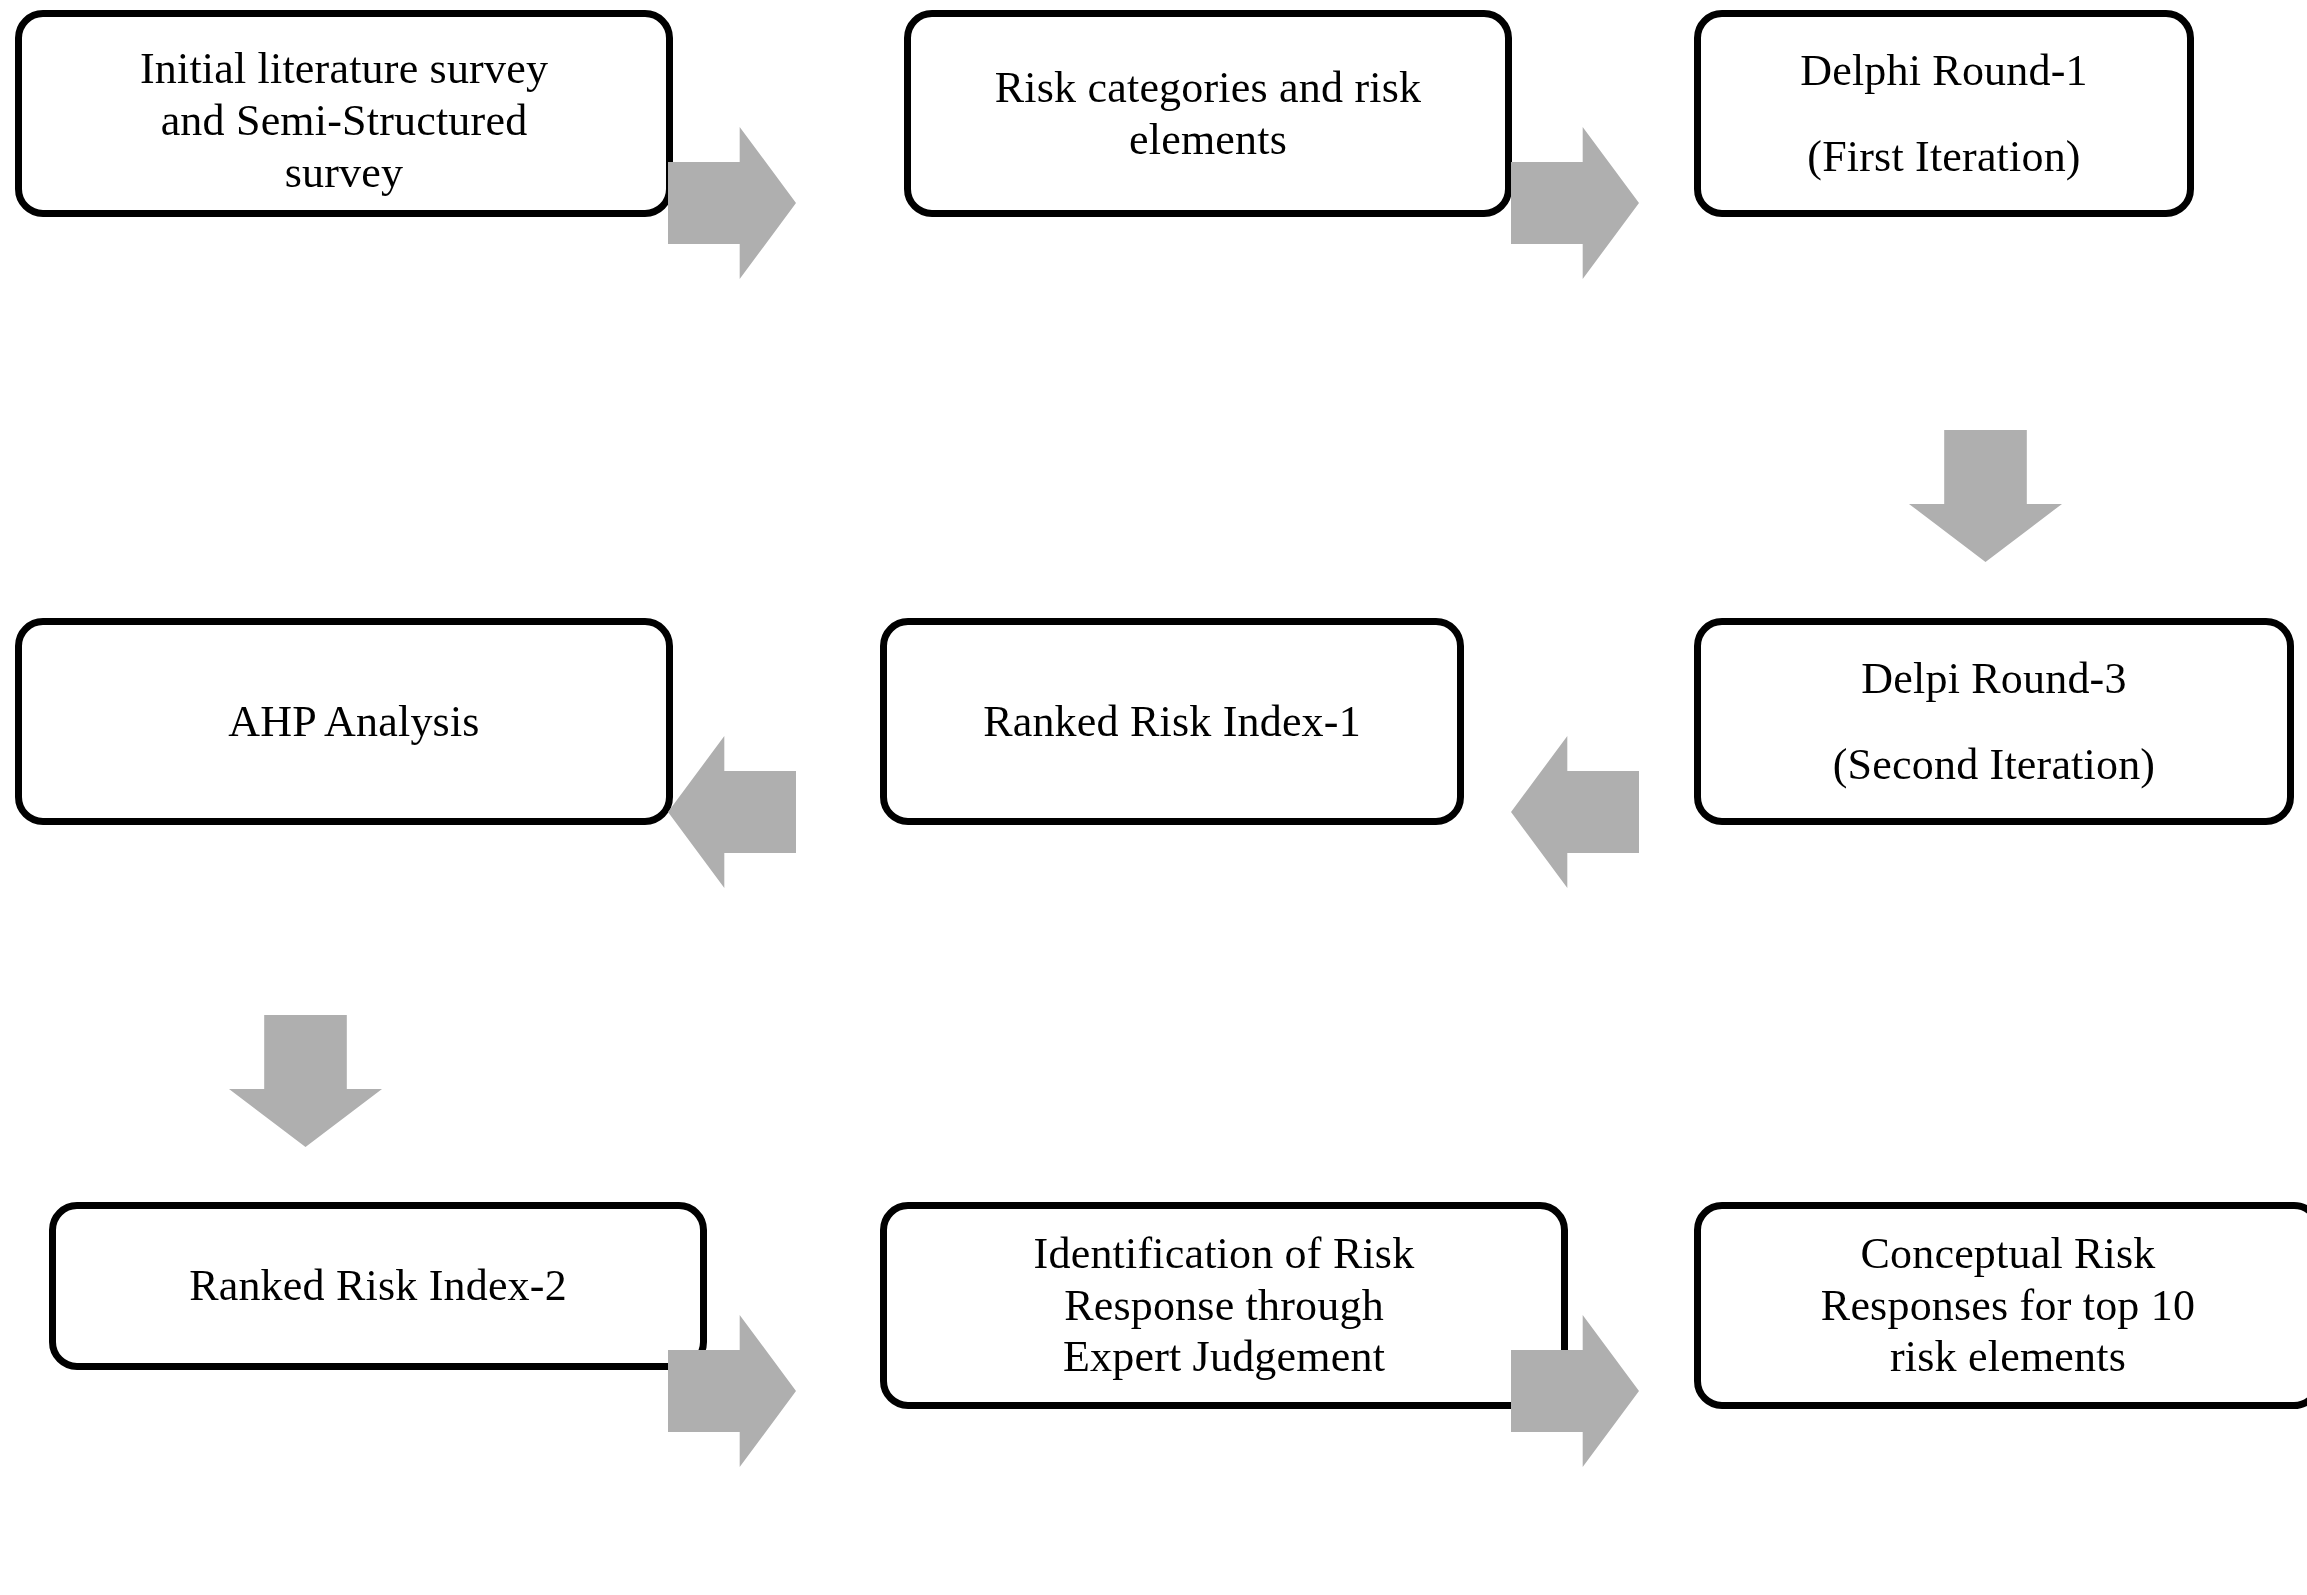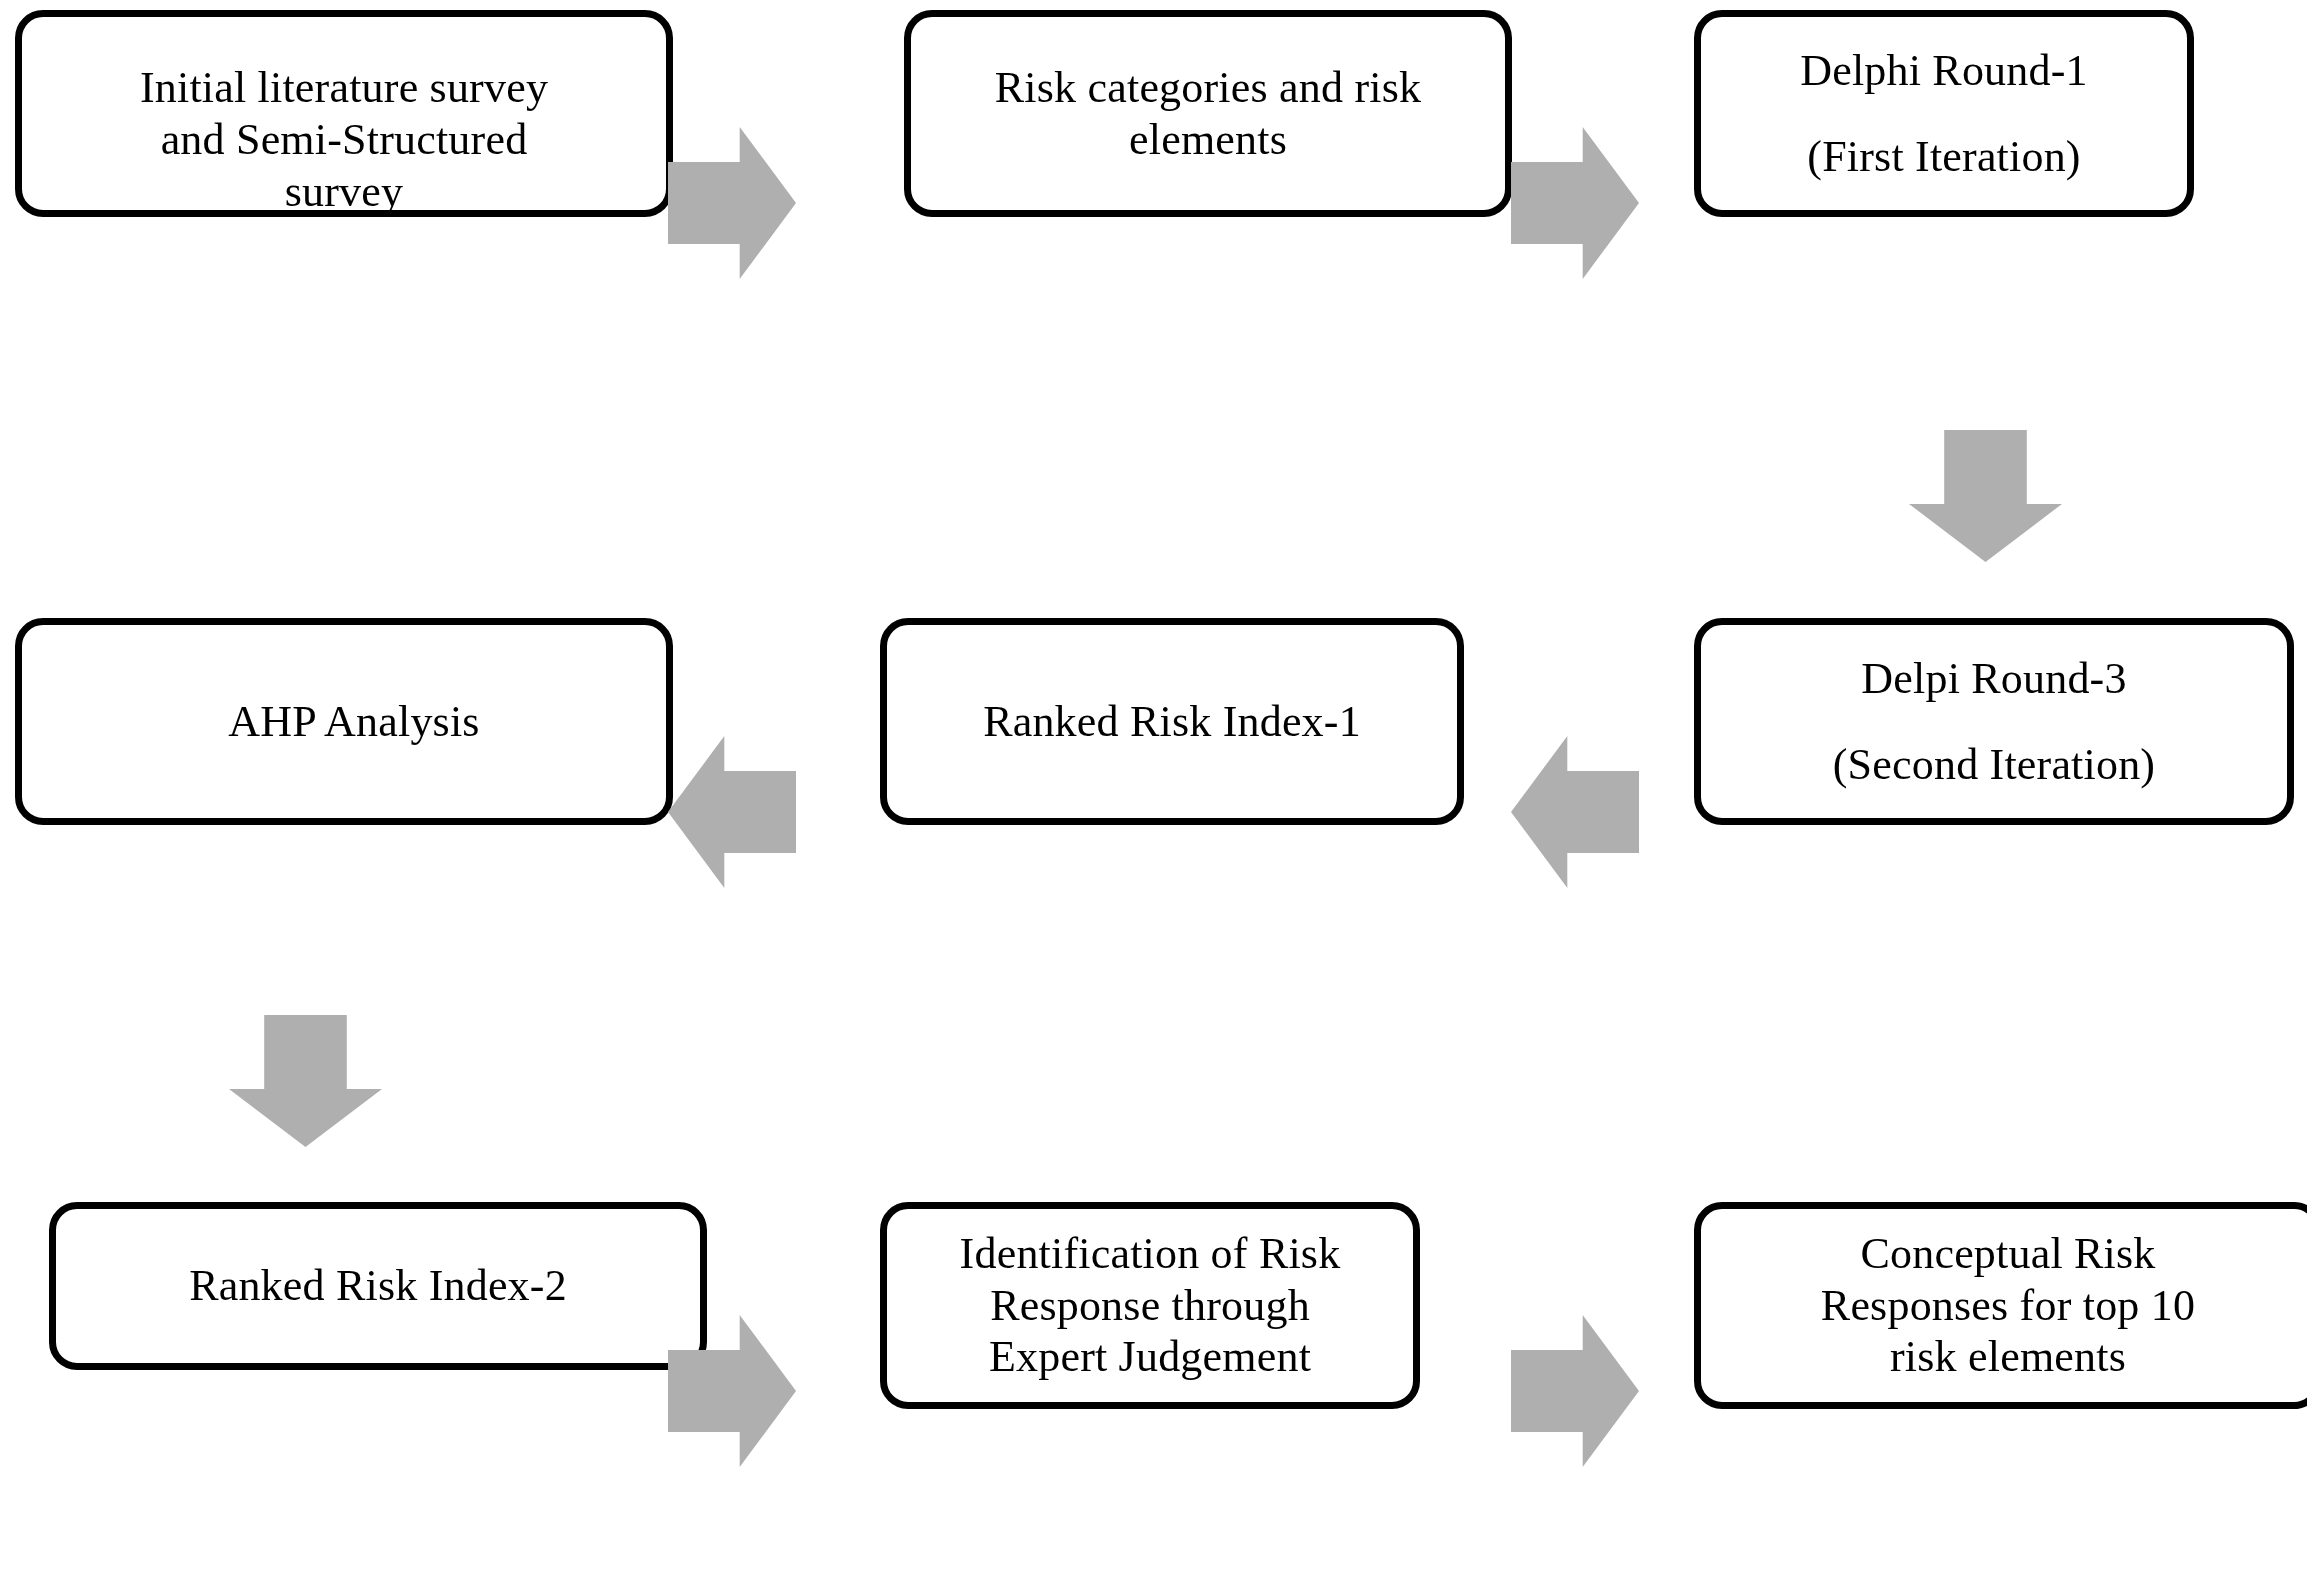--- a/index.html
+++ b/index.html
@@ -34,38 +34,38 @@
     width: 100%;
     padding: 0 18px;
     font-size: 44px;
     line-height: 1.18;
     color: #000000;
     white-space: pre-line;
     letter-spacing: 0.2px;
   }
   
   .align-upper { align-items: flex-start; }
-  .align-upper .label { margin-top: 45px; }
+  .align-upper .label { margin-top: 26px; }
 
   
   .loose .label { line-height: 1.95; }
 
   
   #box-initial-survey    { left: 15px;   top: 10px;   width: 658px;  height: 207px; }
   #box-risk-categories   { left: 880px; top: 10px;   width: 608px;  height: 207px; margin-left: 24px; }
   #box-delphi-round-1    { left: 1694px; top: 10px;   width: 500px;  height: 207px; }
 
   
   #box-ahp-analysis      { left: 15px;   top: 618px;  width: 658px;  height: 207px; padding-left: 20px; }
   #box-ranked-index-1    { left: 880px; top: 618px;  width: 584px;  height: 207px; }
   #box-delphi-round-2    { left: 1694px; top: 618px;  width: 600px;  height: 207px; }
 
   
   #box-ranked-index-2    { left: 9px;   top: 1202px; width: 658px;  height: 168px; margin-left: 40px; }
-  #box-risk-response     { left: 880px; top: 1202px; width: 540px;  height: 207px; }
+  #box-risk-response     { left: 880px; top: 1202px; width: 688px;  height: 207px; }
   #box-conceptual-resp   { left: 1694px; top: 1202px; width: 628px;  height: 207px; }
 
   
   .arrow {
     position: absolute;
     background: #afafaf;
   }
   .arrow.right {
     clip-path: polygon(0% 23%, 56% 23%, 56% 0%, 100% 50%, 56% 100%, 56% 77%, 0% 77%);
   }

